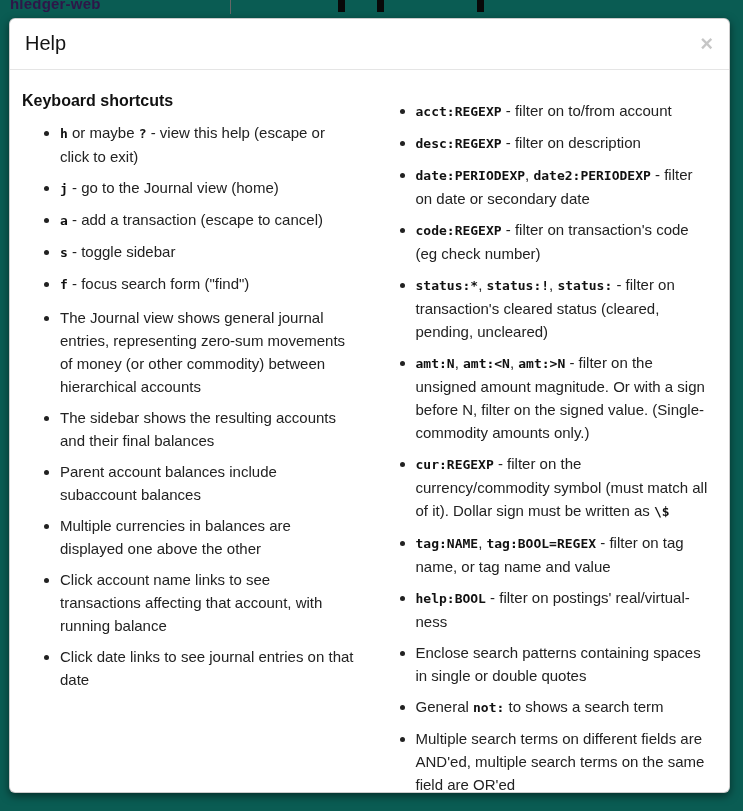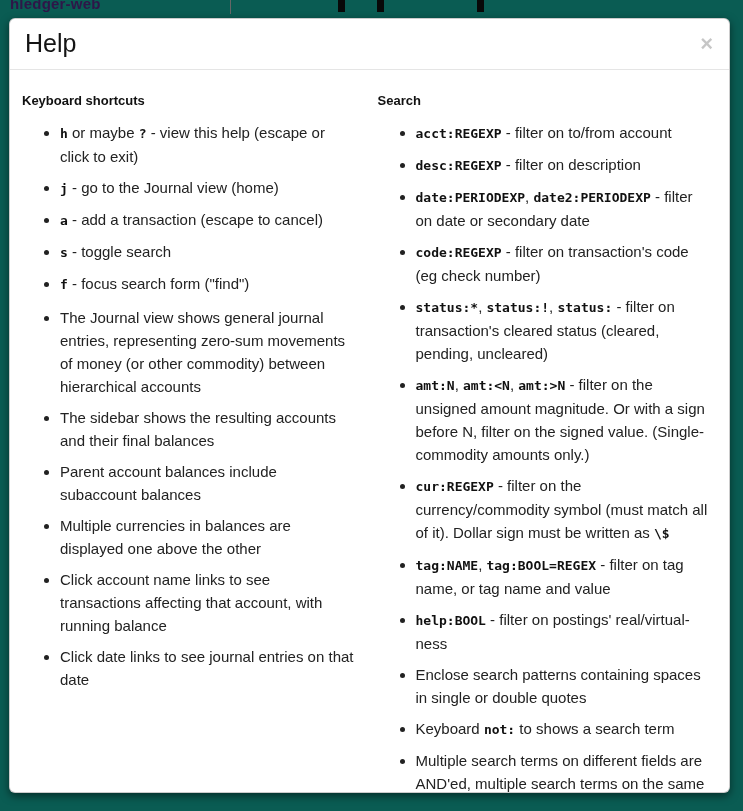--- a/index.html
+++ b/index.html
@@ -64,21 +64,21 @@
     box-shadow: 0 3px 9px rgba(0,0,0,0.5);
     box-sizing: border-box;
     overflow: hidden;
   }
   .modal-header {
     padding: 8px 16px 10px 15px;
     border-bottom: 1px solid #e5e5e5;
   }
   .modal-title {
     margin: 0;
-    font-size: 25px;
+    font-size: 20px;
     font-weight: 500;
     color: #141414;
     line-height: 32px;
   }
   .close-btn {
     float: right;
     margin-top: 6px;
     padding: 0;
     background: none;
     border: 0;
@@ -94,21 +94,21 @@
     display: flex;
     gap: 16px;
     padding: 21px 12px 30px 12px;
     font-size: 15px;
     line-height: 23px;
     color: #222222;
   }
   .col { flex: 1; min-width: 0; }
   .section-heading {
     margin: 0 0 10px 0;
-    font-size: 13px;
+    font-size: 16px;
     font-weight: bold;
     color: #111111;
     line-height: 20px;
   }
   .section-heading.mt { margin-top: 14px; }
   ul.help-list {
     margin: 0 0 10px 0;
     padding: 0 0 0 30px;
   }
   ul.help-list li { margin: 8px; }
@@ -140,46 +140,45 @@
       <button class="close-btn">×</button>
       <h2 class="modal-title">Help</h2>
     </div>
     <div class="modal-body">
       <div class="col">
         <h3 class="section-heading">Keyboard shortcuts</h3>
         <ul class="help-list">
             <li><code>h</code><span> or maybe </span><code>?</code><span> - view this help (escape or click to exit)</span></li>
             <li><code>j</code><span> - go to the Journal view (home)</span></li>
             <li><code>a</code><span> - add a transaction (escape to cancel)</span></li>
-            <li><code>s</code><span> - toggle search</span></li>
+            <li><code>s</code><span> - toggle sidebar</span></li>
             <li><code>f</code><span> - focus search form ("find")</span></li>
           </ul>
         <ul class="help-list">
             <li><span>The Journal view shows general journal entries, representing zero-sum movements of money (or other commodity) between hierarchical accounts</span></li>
             <li><span>The sidebar shows the resulting accounts and their final balances</span></li>
             <li><span>Parent account balances include subaccount balances</span></li>
             <li><span>Multiple currencies in balances are displayed one above the other</span></li>
             <li><span>Click account name links to see transactions affecting that account, with running balance</span></li>
             <li><span>Click date links to see journal entries on that date</span></li>
           </ul>
       </div>
       <div class="col">
-        <h3 class="section-heading">Search</h3>
         <ul class="help-list">
             <li><code>acct:REGEXP</code><span> - filter on to/from account</span></li>
             <li><code>desc:REGEXP</code><span> - filter on description</span></li>
             <li><code>date:PERIODEXP</code><span>, </span><code>date2:PERIODEXP</code><span> - filter on date or secondary date</span></li>
             <li><code>code:REGEXP</code><span> - filter on transaction's code (eg check number)</span></li>
             <li><code>status:*</code><span>, </span><code>status:!</code><span>, </span><code>status:</code><span> - filter on transaction's cleared status (cleared, pending, uncleared)</span></li>
             <li><code>amt:N</code><span>, </span><code>amt:&lt;N</code><span>, </span><code>amt:&gt;N</code><span> - filter on the unsigned amount magnitude. Or with a sign before N, filter on the signed value. (Single-commodity amounts only.)</span></li>
             <li><code>cur:REGEXP</code><span> - filter on the currency/commodity symbol (must match all of it). Dollar sign must be written as </span><code>\$</code></li>
             <li><code>tag:NAME</code><span>, </span><code>tag:BOOL=REGEX</code><span> - filter on tag name, or tag name and value</span></li>
             <li><code>help:BOOL</code><span> - filter on postings' real/virtual-ness</span></li>
             <li><span>Enclose search patterns containing spaces in single or double quotes</span></li>
-            <li><span>Keyboard </span><code>not:</code><span> to shows a search term</span></li>
+            <li><span>General </span><code>not:</code><span> to shows a search term</span></li>
             <li><span>Multiple search terms on different fields are AND'ed, multiple search terms on the same field are OR'ed</span></li>
             <li><span>These search terms also work with command-line hledger</span></li>
           </ul>
       </div>
     </div>
   </div>
 
 </div>
 
 </body></html>

